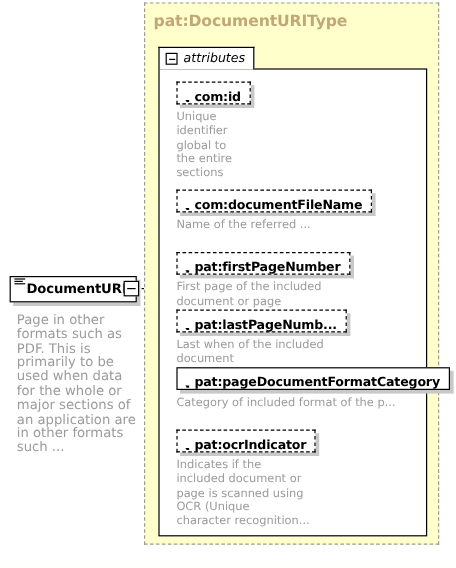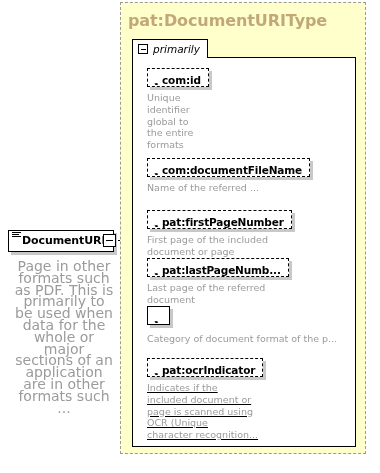--- a/index.html
+++ b/index.html
@@ -88,42 +88,41 @@
     width: 18px;
     height: 1.4px;
     background: #000000;
   }
 
   #element-doc {
     position: absolute;
     left: 14px;
     top: 261px;
     width: 100px;
-    font-size: 14px;
+    font-size: 11px;
     line-height: 11.8px;
     color: #9b9b9b;
-    text-align: center;
   }
 
   
   #type-container {
     position: absolute;
     left: 120px;
     top: 2px;
     width: 246px;
     height: 452px;
     box-sizing: border-box;
     background: #ffffcc;
     border: 1.4px dashed #9a9a9a;
   }
   #type-title {
     position: absolute;
     left: 7px;
     top: 8px;
-    font-size: 16px;
+    font-size: 13px;
     font-weight: bold;
     color: #c2a878;
     letter-spacing: -0.1px;
   }
 
   
   #attributes-tab {
     position: absolute;
     left: 11px;
     top: 36px;
@@ -239,51 +238,51 @@
 <div id="connector"></div>
 
 <div id="element-doc">Page in other formats such as PDF. This is primarily to be used when data for the whole or major sections of an application are in other formats such ...</div>
 
 <div id="type-container">
 
   <div id="type-title">pat:DocumentURIType</div>
 
   <div id="attributes-tab">
     <span id="attr-collapse"></span>
-    <span id="attributes-tab-label">primarily</span>
+    <span id="attributes-tab-label">attributes</span>
   </div>
 
   <div id="attributes-panel">
       <div class="attr-row" style="top: 10px;"><div class="attr-box"><span class="attr-arrow"><svg width="9" height="9" viewBox="0 0 9 9">
               <path d="M1 8 L7 2" stroke="#000" stroke-width="1.4" fill="none"></path>
               <path d="M7.6 1.3 L7.6 4.6 L4.3 1.3 Z" fill="#000"></path>
             </svg></span><span class="attr-name">com:id</span></div><div class="attr-doc narrow">Unique
 identifier
 global to
 the entire
-formats</div></div>
+sections</div></div>
       <div class="attr-row" style="top: 100px;"><div class="attr-box"><span class="attr-arrow"><svg width="9" height="9" viewBox="0 0 9 9">
               <path d="M1 8 L7 2" stroke="#000" stroke-width="1.4" fill="none"></path>
               <path d="M7.6 1.3 L7.6 4.6 L4.3 1.3 Z" fill="#000"></path>
             </svg></span><span class="attr-name">com:documentFileName</span></div><div class="attr-doc wide">Name of the referred ...</div></div>
       <div class="attr-row" style="top: 152px;"><div class="attr-box"><span class="attr-arrow"><svg width="9" height="9" viewBox="0 0 9 9">
               <path d="M1 8 L7 2" stroke="#000" stroke-width="1.4" fill="none"></path>
               <path d="M7.6 1.3 L7.6 4.6 L4.3 1.3 Z" fill="#000"></path>
             </svg></span><span class="attr-name">pat:firstPageNumber</span></div><div class="attr-doc medium">First page of the included
 document or page</div></div>
       <div class="attr-row" style="top: 200px;"><div class="attr-box"><span class="attr-arrow"><svg width="9" height="9" viewBox="0 0 9 9">
               <path d="M1 8 L7 2" stroke="#000" stroke-width="1.4" fill="none"></path>
               <path d="M7.6 1.3 L7.6 4.6 L4.3 1.3 Z" fill="#000"></path>
-            </svg></span><span class="attr-name">pat:lastPageNumb...</span></div><div class="attr-doc medium">Last page of the referred
+            </svg></span><span class="attr-name">pat:lastPageNumb...</span></div><div class="attr-doc medium">Last when of the included
 document</div></div>
       <div class="attr-row" style="top: 248px;"><div class="attr-box required"><span class="attr-arrow"><svg width="9" height="9" viewBox="0 0 9 9">
               <path d="M1 8 L7 2" stroke="#000" stroke-width="1.4" fill="none"></path>
               <path d="M7.6 1.3 L7.6 4.6 L4.3 1.3 Z" fill="#000"></path>
-            </svg></span></div><div class="attr-doc wide">Category of document format of the p...</div></div>
-      <div class="attr-row" style="top: 300px; text-decoration: underline;"><div class="attr-box"><span class="attr-arrow"><svg width="9" height="9" viewBox="0 0 9 9">
+            </svg></span><span class="attr-name">pat:pageDocumentFormatCategory</span></div><div class="attr-doc wide">Category of included format of the p...</div></div>
+      <div class="attr-row" style="top: 300px;"><div class="attr-box"><span class="attr-arrow"><svg width="9" height="9" viewBox="0 0 9 9">
               <path d="M1 8 L7 2" stroke="#000" stroke-width="1.4" fill="none"></path>
               <path d="M7.6 1.3 L7.6 4.6 L4.3 1.3 Z" fill="#000"></path>
             </svg></span><span class="attr-name">pat:ocrIndicator</span></div><div class="attr-doc medium">Indicates if the
 included document or
 page is scanned using
 OCR (Unique
 character recognition...</div></div>
     </div>
 
 </div>

